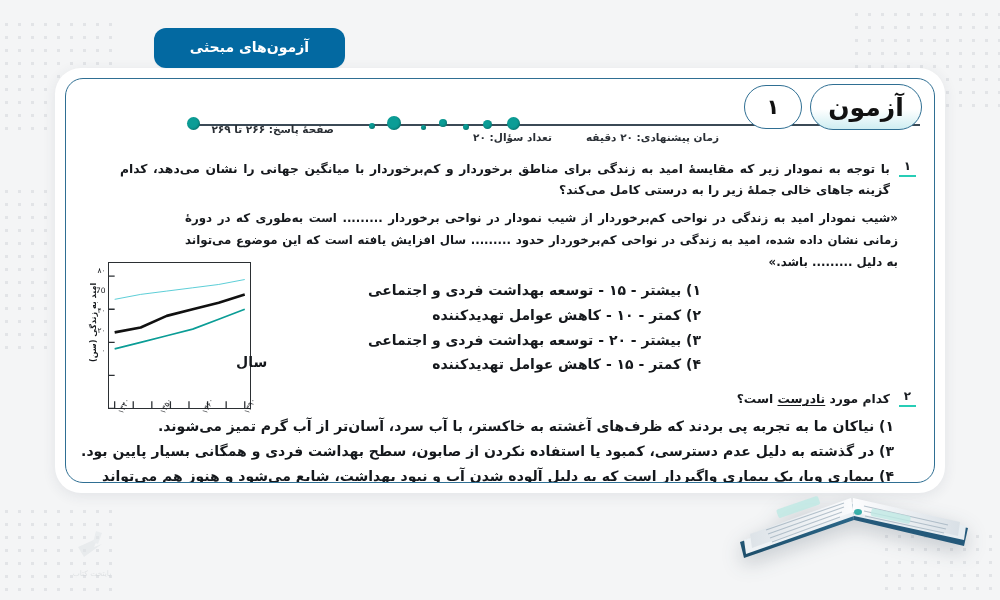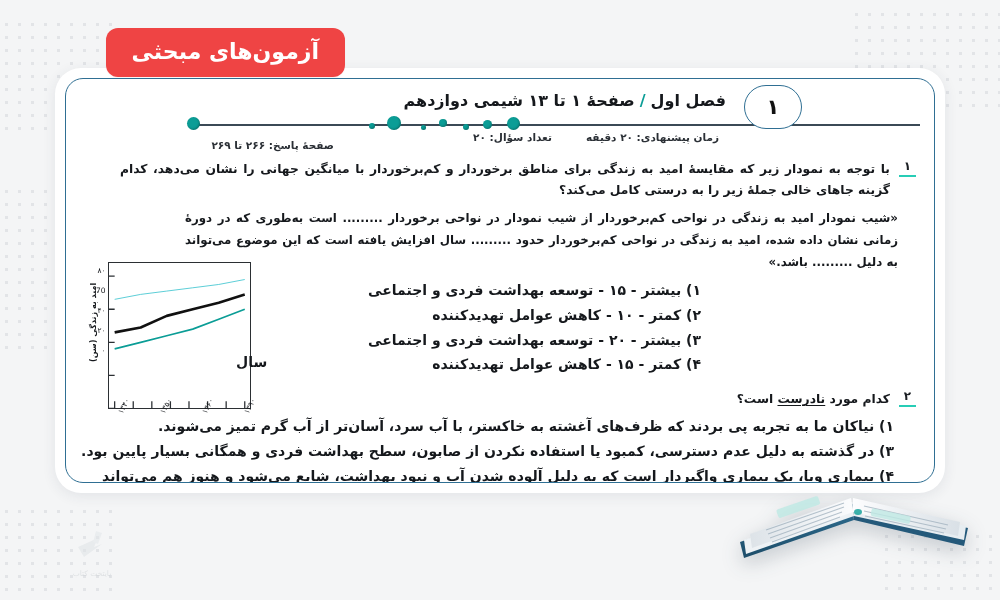--- a/index.html
+++ b/index.html
@@ -23,25 +23,25 @@
   .dg-tl { left: 0;   top: 18px;  width: 120px; height: 120px; }
   .dg-tr { right: 0;  top: 8px;   width: 150px; height: 105px; }
   .dg-ml { left: 0;   top: 185px; width: 55px;  height: 170px; }
   .dg-bl { left: 0;   bottom: 0;  width: 120px; height: 95px; }
   .dg-br { right: 0;  bottom: 0;  width: 120px; height: 70px; }
 
   
   .tab-chip {
     position: absolute;
     right: 655px; top: 28px;
-    background: #ef4444;
+    background: #0369a1;
     border-radius: 12px 12px 12px 12px;
-    padding: 11px 26px 13px;
+    padding: 11px 36px 13px;
     color: #ffffff;
-    font-size: 22px;
+    font-size: 14px;
     font-weight: bold;
     letter-spacing: .2px;
     z-index: 6;
     box-shadow: 0 1px 2px rgba(0,0,0,.04);
   }
 
   
   .card {
     position: absolute;
     left: 55px; top: 68px;
@@ -113,21 +113,21 @@
   .chapter .slash { color:#0b9d96; margin: 0 5px; font-weight:bold; }
 
   .meta {
     position: absolute;
     top: 52px; right: 215px;
     display: flex; gap: 34px;
     font-size: 10.5px; color: #2a2f35; font-weight: bold;
   }
   .meta-answer {
     position: absolute;
-    top: 60px; right: 600px;
+    top: 44px; right: 600px;
     font-size: 10.5px; color: #2a2f35; font-weight: bold;
     white-space: nowrap;
   }
 
   
   .qwrap { padding: 2px 18px 0 14px; }
   .q-row { display: flex; align-items: flex-start; gap: 9px; margin-top: 6px; }
   .q-num {
     flex: 0 0 auto;
     width: 17px; text-align: center;
@@ -232,28 +232,28 @@
         <div class="bub" style="width:13px;height:13px;left:316px;top:1px;"></div>
         <div class="bub" style="width:9px;height:9px;left:292px;top:4px;"></div>
         <div class="bub" style="width:6px;height:6px;left:272px;top:8px;"></div>
         <div class="bub" style="width:8px;height:8px;left:248px;top:3px;"></div>
         <div class="bub" style="width:5px;height:5px;left:230px;top:9px;"></div>
         <div class="bub" style="width:14px;height:14px;left:196px;top:0px;"></div>
         <div class="bub" style="width:6px;height:6px;left:178px;top:7px;"></div>
         <div class="bub" style="width:13px;height:13px;left:-4px;top:1px;"></div>
       </div>
 
+      <div class="tab-azmoon">
+        <span>آزمون</span>
+      </div>
 
       <div class="tab-num">
         <span>۱</span>
       </div>
 
-      <div class="chapter">
-        <span>فصل اول</span><span class="slash">/</span><span>صفحهٔ ۱ تا ۱۳ شیمی دوازدهم</span>
-      </div>
 
       <div class="meta">
         <span>زمان پیشنهادی: ۲۰ دقیقه</span>
         <span>تعداد سؤال: ۲۰</span>
       </div>
 
       <div class="meta-answer">صفحهٔ پاسخ: ۲۶۶ تا ۲۶۹</div>
     </div>
 
     <div class="qwrap">

